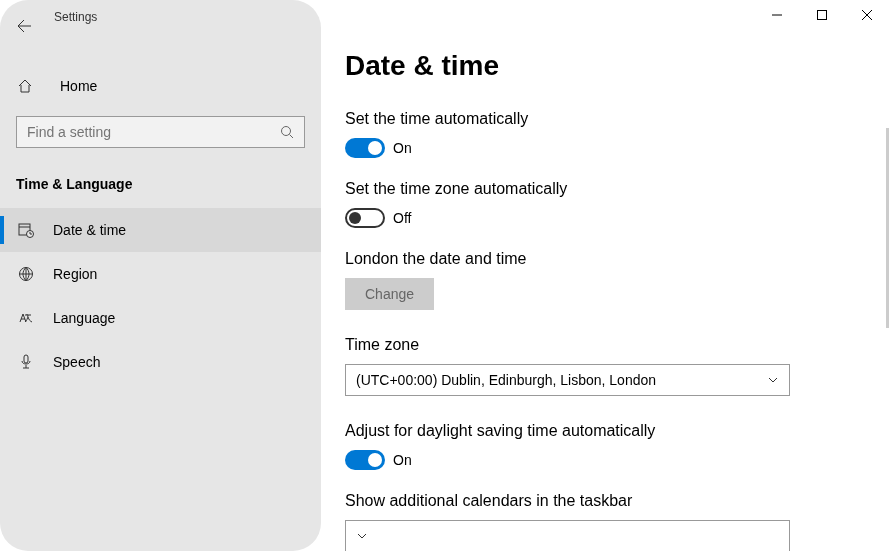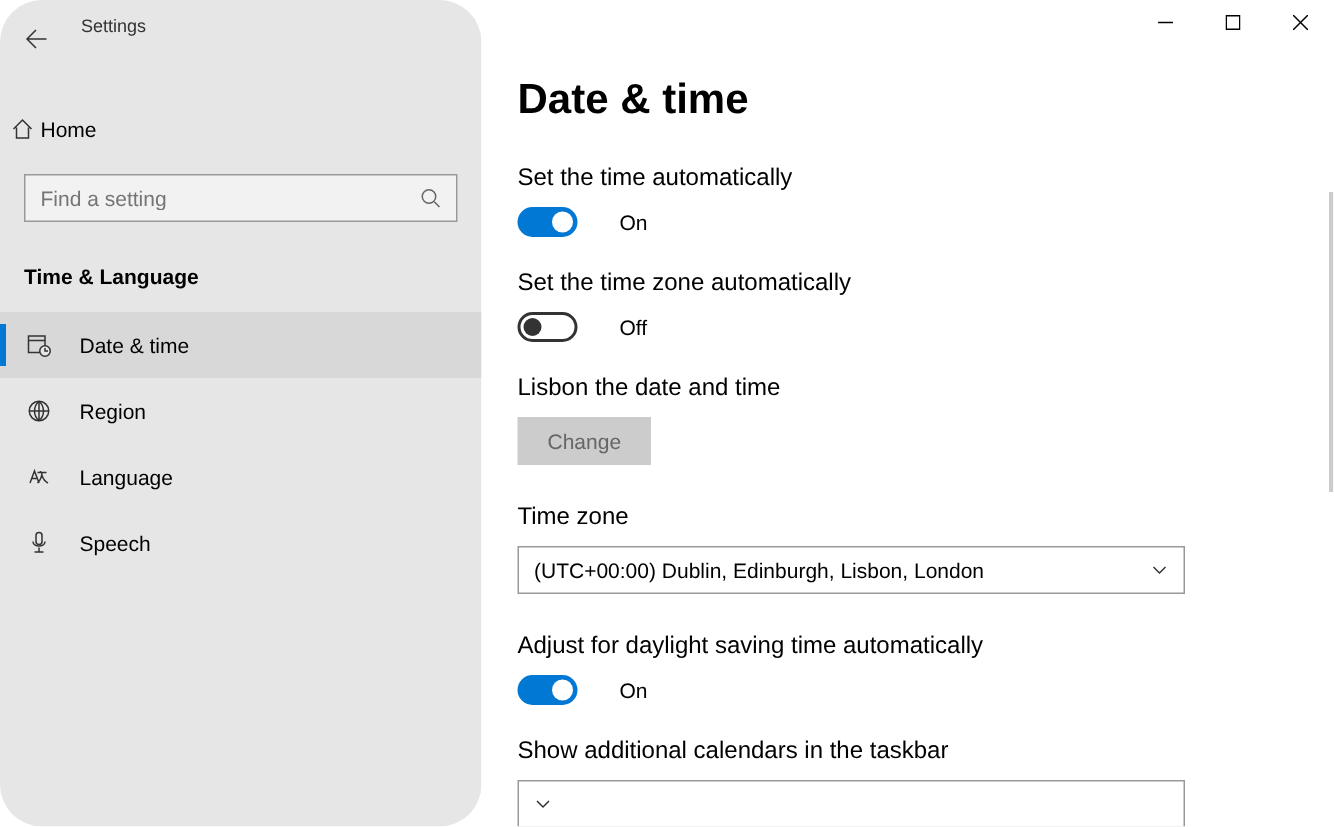--- a/index.html
+++ b/index.html
@@ -54,23 +54,23 @@
     .app-title {
       position: absolute;
       top: 10px;
       left: 54px;
       font-size: 12px;
       color: #333;
     }
     .home-row {
       display: flex;
       align-items: flex-start;
-      padding: 10px 6px;
+      padding: 10px 16px;
       margin-top: 24px;
-      gap: 3px;
+      gap: 26px;
     }
     .home-row .icon { width: 18px; display:flex; align-items:center; justify-content:center; }
     .home-row span.label { font-size: 14px; }
     .search-box {
       margin: 12px 16px 0 16px;
       border: 1px solid #999;
       background: #f2f2f2;
       height: 32px;
       display: flex;
       align-items: center;
@@ -117,21 +117,21 @@
       font-weight: 600;
       margin-bottom: 28px;
     }
     .setting-label {
       font-size: 16px;
       margin-bottom: 10px;
     }
     .toggle-row {
       display: flex;
       align-items: center;
-      gap: 28px;
+      gap: 8px;
       margin-bottom: 22px;
     }
     .toggle {
       width: 40px;
       height: 20px;
       border-radius: 10px;
       position: relative;
     }
     .toggle.on {
       background: #0078d4;
@@ -292,21 +292,21 @@
   </div>
 
   <div class="setting-label">Set the time zone automatically</div>
   <div class="toggle-row">
     <div class="toggle off">
         <div class="knob"></div>
       </div>
     <span class="toggle-state">Off</span>
   </div>
 
-  <div class="setting-label">Lisbon the date and time</div>
+  <div class="setting-label">London the date and time</div>
   <button class="change-btn">Change</button>
 
   <div class="setting-label">Time zone</div>
   <div class="dropdown">
     <span>(UTC+00:00) Dublin, Edinburgh, Lisbon, London</span>
     <span>
       <svg width="12" height="12" viewBox="0 0 12 12">
           <path d="M2 4 L6 8 L10 4" stroke="#333" fill="none"></path>
         </svg>
     </span>

